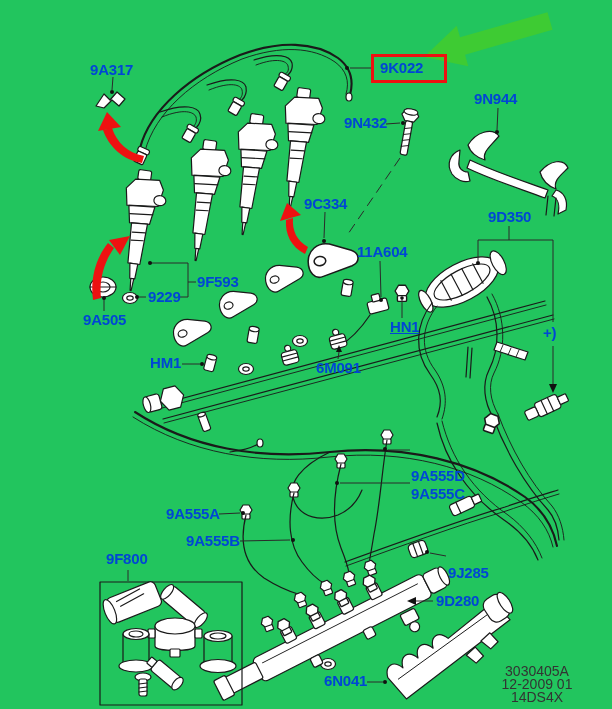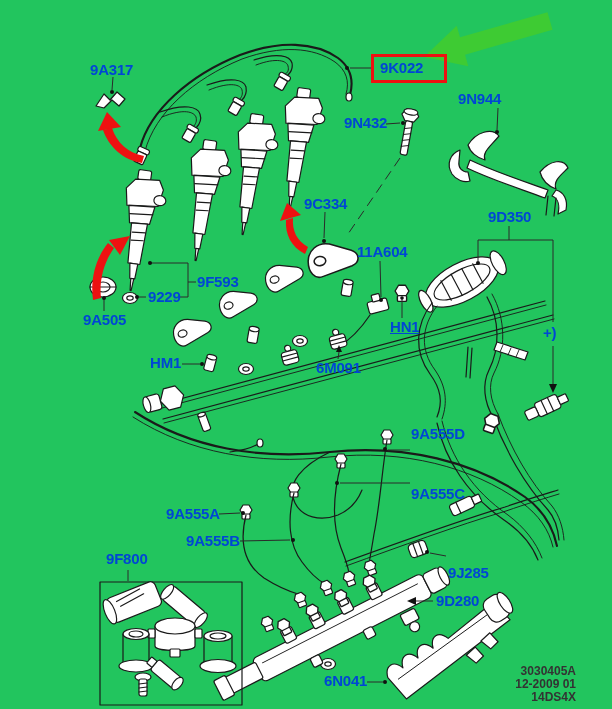--- a/index.html
+++ b/index.html
@@ -4,22 +4,22 @@
 <style>
   html,body{margin:0;padding:0;background:#fff;}
   .stage{position:relative;width:612px;height:709px;background:#22c55e;
          font-family:"Liberation Sans",sans-serif;overflow:hidden;}
   .stage svg{position:absolute;left:0;top:0;}
   .part-label{position:absolute;color:var(--label-blue,#0046d5);font-weight:bold;
               font-size:15px;line-height:15px;white-space:nowrap;letter-spacing:-0.2px;}
   .highlight-box{position:absolute;border:3px solid var(--highlight-red,#ee1111);
                  padding:2px 21px 3px 6px;background:transparent;}
   .highlight-box .part-label{position:static;}
-  .footer-block{position:absolute;color:#333;font-size:12px;line-height:13px;
-                text-align:right;width:78px;font-weight:bold;}
+  .footer-block{position:absolute;color:#333;font-size:14px;line-height:13px;
+                text-align:center;width:78px;}
   
   .ln{stroke:var(--line-black,#1a1a1a);fill:none;stroke-width:1.2;
       stroke-linecap:round;stroke-linejoin:round;}
   .lnw{stroke:var(--line-black,#1a1a1a);fill:#fff;stroke-width:1.2;
        stroke-linecap:round;stroke-linejoin:round;}
   .thick{stroke-width:2.1;}
   .thin{stroke-width:0.9;}
   .leader{stroke:#2a2a2a;stroke-width:1;fill:none;}
   .dot{fill:#111;stroke:none;}
   .red-fill{fill:var(--highlight-red,#ee1111);stroke:none;}
@@ -387,32 +387,32 @@
   <polygon class="green-fill" points="424,57 456.7,25.8 460,37.3 547.5,12.3 552.5,29.7 465,54.7 468.3,66.2"></polygon>
 </svg>
 
 <div class="part-label" style="left:90px;top:62px;">9A317</div>
 
 <div class="highlight-box" style="left:371px;top:54px;">
   <span class="part-label">9K022</span>
 </div>
 
 <div class="part-label" style="left:344px;top:115px;">9N432</div>
-<div class="part-label" style="left:458px;top:91px;">9N944</div>
+<div class="part-label" style="left:474px;top:91px;">9N944</div>
 <div class="part-label" style="left:304px;top:196px;">9C334</div>
 <div class="part-label" style="left:488px;top:209px;">9D350</div>
 <div class="part-label" style="left:357px;top:244px;">11A604</div>
 <div class="part-label" style="left:197px;top:274px;">9F593</div>
 <div class="part-label" style="left:148px;top:289px;">9229</div>
 <div class="part-label" style="left:83px;top:312px;">9A505</div>
 <div class="part-label" style="left:390px;top:319px;text-decoration:underline;">HN1</div>
 <div class="part-label" style="left:150px;top:355px;">HM1</div>
 <div class="part-label" style="left:316px;top:360px;">6M091</div>
 <div class="part-label" style="left:543px;top:325px;">+)</div>
-<div class="part-label" style="left:411px;top:426px;text-align:center;">9A555D</div>
+<div class="part-label" style="left:411px;top:468px;text-align:center;">9A555D</div>
 <div class="part-label" style="left:411px;top:486px;">9A555C</div>
 <div class="part-label" style="left:166px;top:506px;text-align:center;">9A555A</div>
 <div class="part-label" style="left:186px;top:533px;">9A555B</div>
 <div class="part-label" style="left:448px;top:565px;">9J285</div>
 <div class="part-label" style="left:106px;top:551px;text-align:right;">9F800</div>
 <div class="part-label" style="left:436px;top:593px;">9D280</div>
 <div class="part-label" style="left:324px;top:673px;">6N041</div>
 
 <div class="footer-block" style="left:498px;top:665px;">
   <div>3030405A</div>

